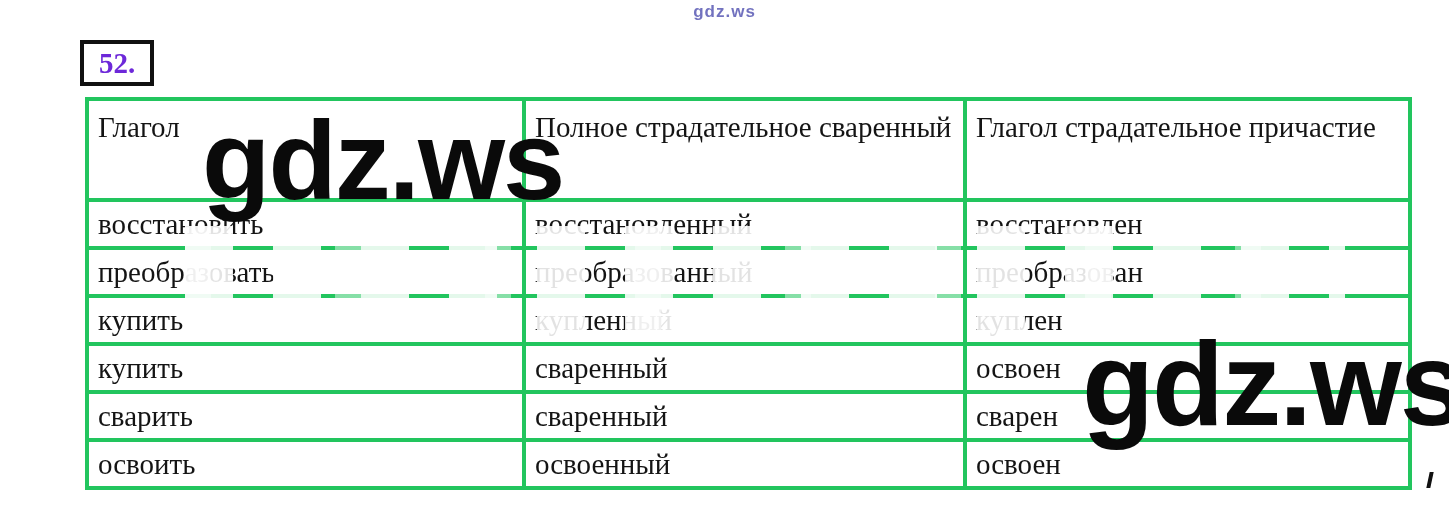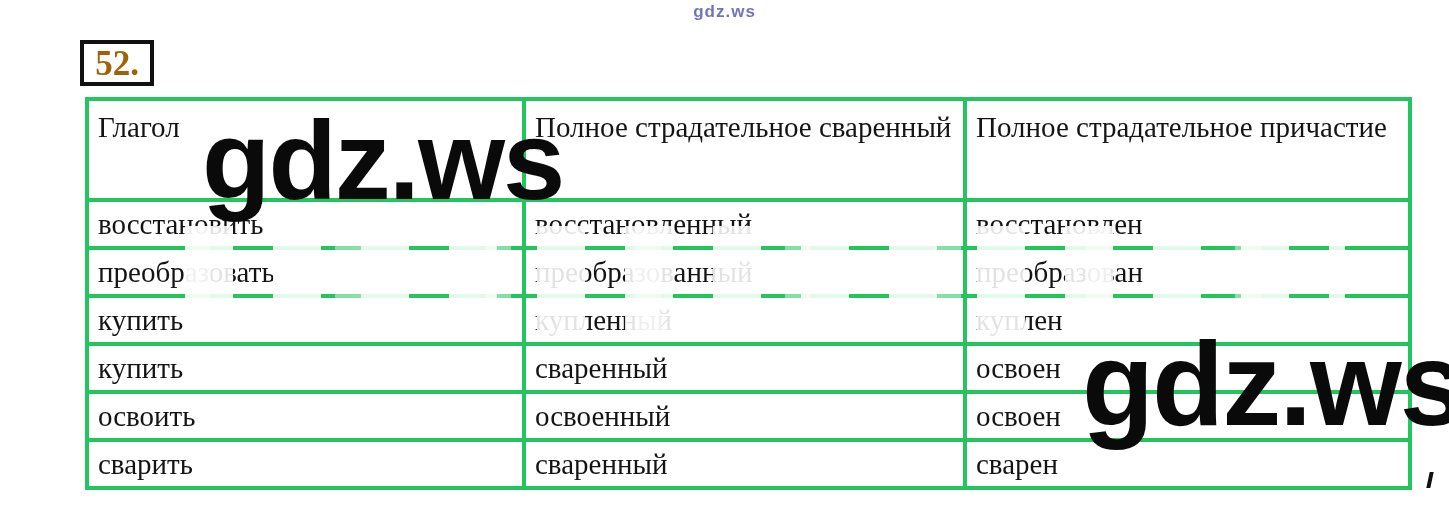--- a/index.html
+++ b/index.html
@@ -34,22 +34,22 @@
     position: absolute;
     left: 80px; top: 40px;
     width: 66px; height: 38px;
     border: 4px solid #111;
     background: #fff;
     display: flex; align-items: center; justify-content: center;
     z-index: 2;
   }
   .exercise-box .num {
     font-weight: bold;
-    font-size: 35px;
-    color: #a16207;
+    font-size: 29px;
+    color: #6d28d9;
     line-height: 1;
   }
 
   
   table.grid {
     position: absolute;
     left: 85px; top: 97px;
     border-collapse: collapse;
     table-layout: fixed;
     width: 1323px;
@@ -147,21 +147,21 @@
   <table class="grid">
     <colgroup>
         <col class="c1">
         <col class="c2">
         <col class="c3">
       </colgroup>
     <tbody>
       <tr>
         <th>Глагол</th>
         <th>Полное страдательное сваренный</th>
-        <th>Полное страдательное причастие</th>
+        <th>Глагол страдательное причастие</th>
       </tr>
       <tr>
         <td>восстановить</td>
         <td>восстановленный</td>
         <td>восстановлен</td>
       </tr>
       <tr>
         <td>преобразовать</td>
         <td>преобразованный</td>
         <td>преобразован</td>
@@ -170,29 +170,29 @@
         <td>купить</td>
         <td>купленный</td>
         <td>куплен</td>
       </tr>
       <tr>
         <td>купить</td>
         <td>сваренный</td>
         <td>освоен</td>
       </tr>
       <tr>
+        <td>сварить</td>
+        <td>сваренный</td>
+        <td>сварен</td>
+      </tr>
+      <tr>
         <td>освоить</td>
         <td>освоенный</td>
         <td>освоен</td>
       </tr>
-      <tr>
-        <td>сварить</td>
-        <td>сваренный</td>
-        <td>сварен</td>
-      </tr>
     </tbody>
   </table>
 
   <div class="wm-ghost-frag"></div>
   <div class="wm-ghost"></div>
 
   <div class="wm-large wm-header">gdz.ws</div>
 
   <div class="wm-large wm-bottom">gdz.ws</div>
 

